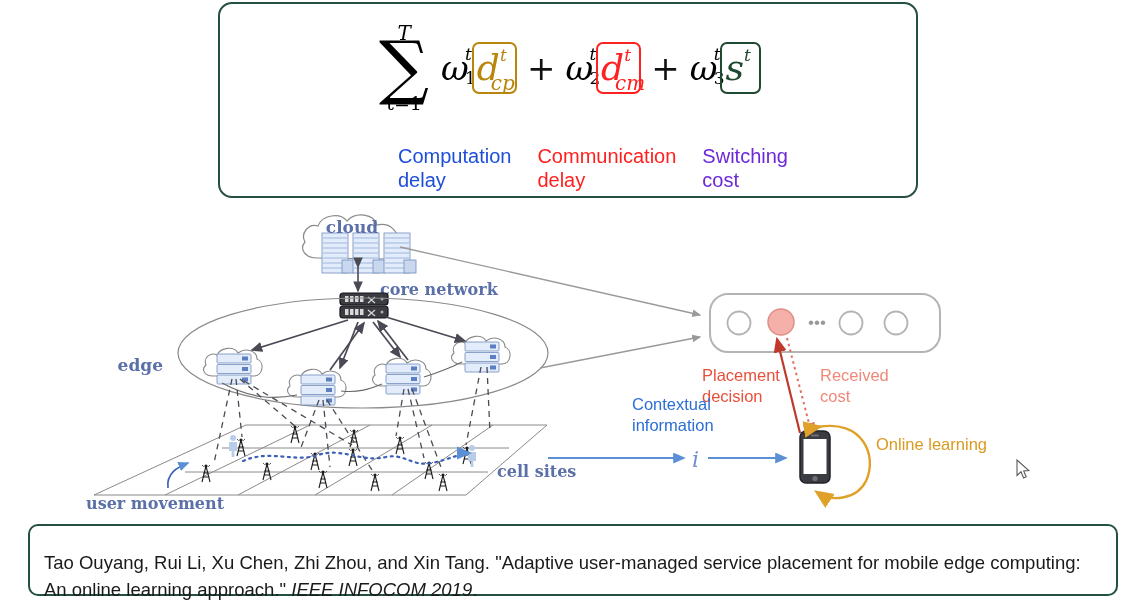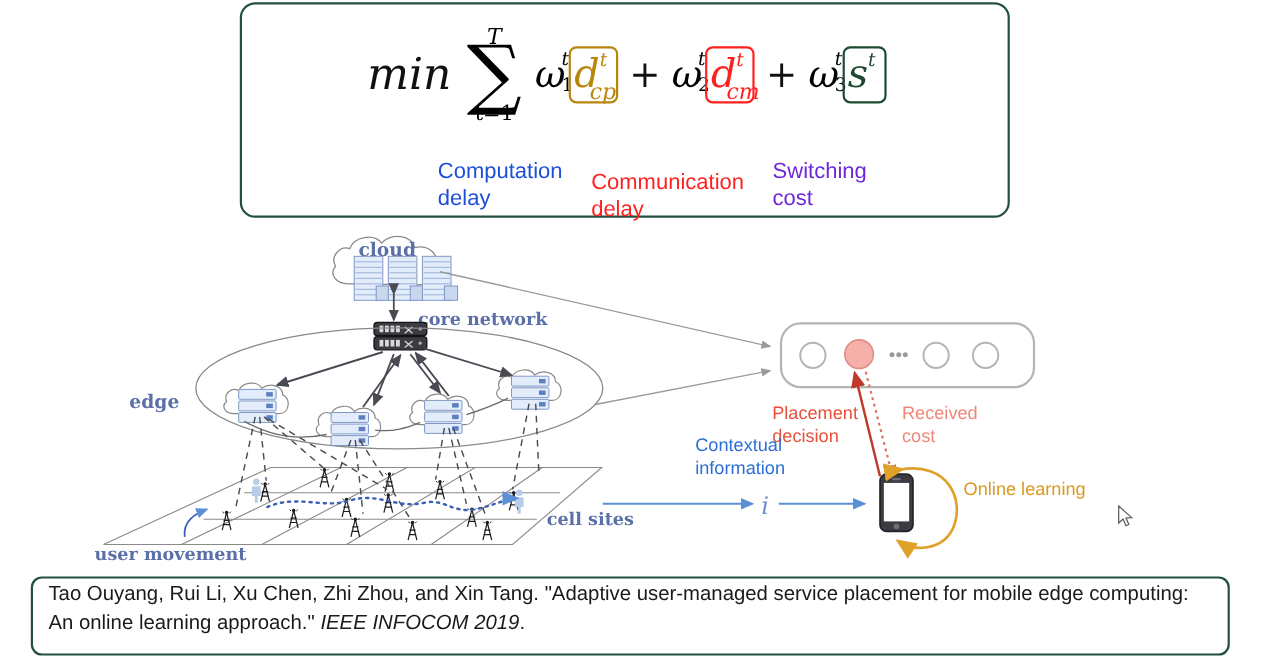--- a/index.html
+++ b/index.html
@@ -39,36 +39,35 @@
 
   
   #diagram{position:absolute;left:0;top:205px;width:1108px;height:310px;}
   #diagram svg{display:block;}
   .dlabel{font-family:"DejaVu Serif",serif;font-weight:bold;fill:#5b6fa8;}
   .tlabel{font-family:"Liberation Sans",sans-serif;}
 
   
   #citation-box{position:absolute;left:28px;top:524px;width:1090px;height:72px;
       border:2px solid #23503f;border-radius:10px;background:#fff;box-sizing:border-box;
-      padding:0 14px;}
+      padding:24px 14px;}
   #citation-text{font-size:18.5px;line-height:1.45;color:#1a1a1a;
       font-family:"Liberation Sans",sans-serif;}
   #citation-text i{font-style:italic;}
 
   
   #cursor{position:absolute;left:1016px;top:459px;width:16px;height:22px;}
 </style>
 </head>
 <body>
 
 <div id="formula-panel">
 
   <div id="formula-row">
 
-    <span id="min-label" class="mathtxt">min</span>
 
     <span id="sigma-group">
       <span id="sigma-top">T</span>
       <span id="sigma-glyph">∑</span>
       <span id="sigma-bot">t=1</span>
     </span>
 
     <span class="term">
       <span class="omega">
         <span>ω</span>
@@ -117,21 +116,21 @@
       </span>
     </span>
 
   </div>
 
   <div id="legend-row">
     <div class="legend-item" id="leg0" style="color: #1d4ed8;">
       <div>Computation</div>
       <div>delay</div>
     </div>
-    <div class="legend-item" id="leg1" style="color: rgb(255, 32, 32); margin-top: 10px;">
+    <div class="legend-item" id="leg1" style="color: rgb(255, 32, 32);">
       <div>Communication</div>
       <div>delay</div>
     </div>
     <div class="legend-item" id="leg2" style="color: #6d28d9;">
       <div>Switching</div>
       <div>cost</div>
     </div>
   </div>
 </div>
 

